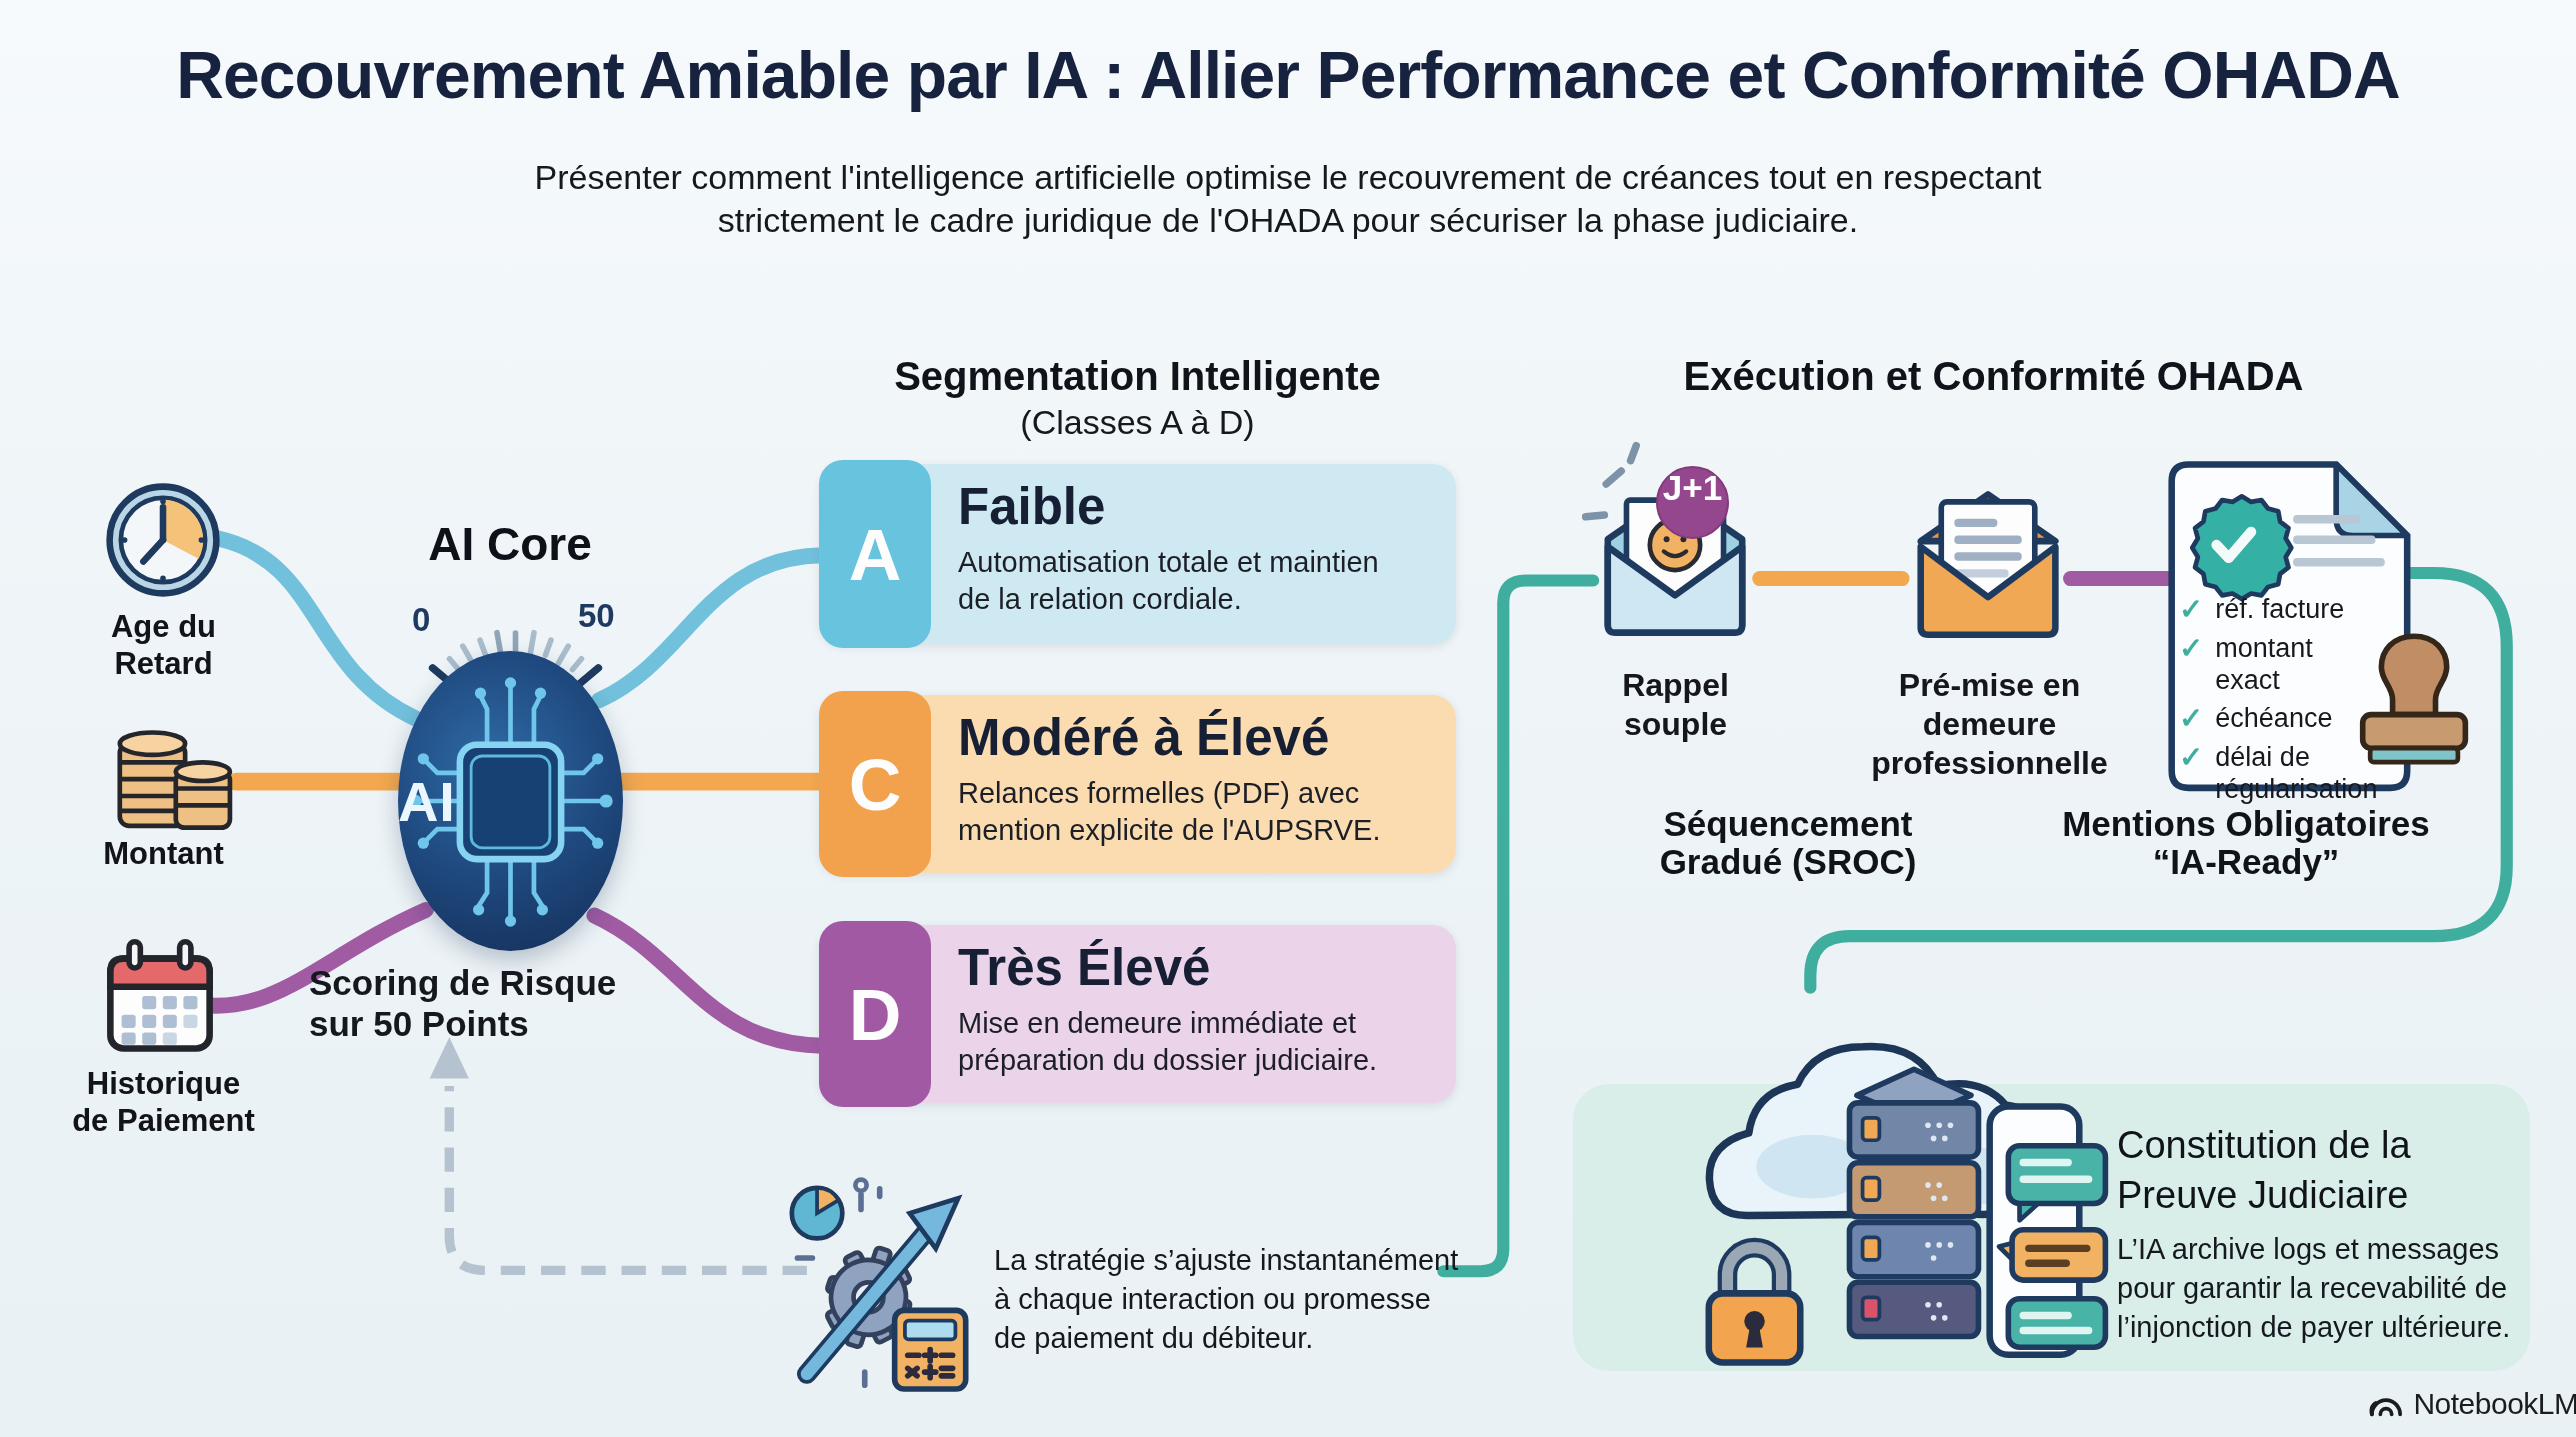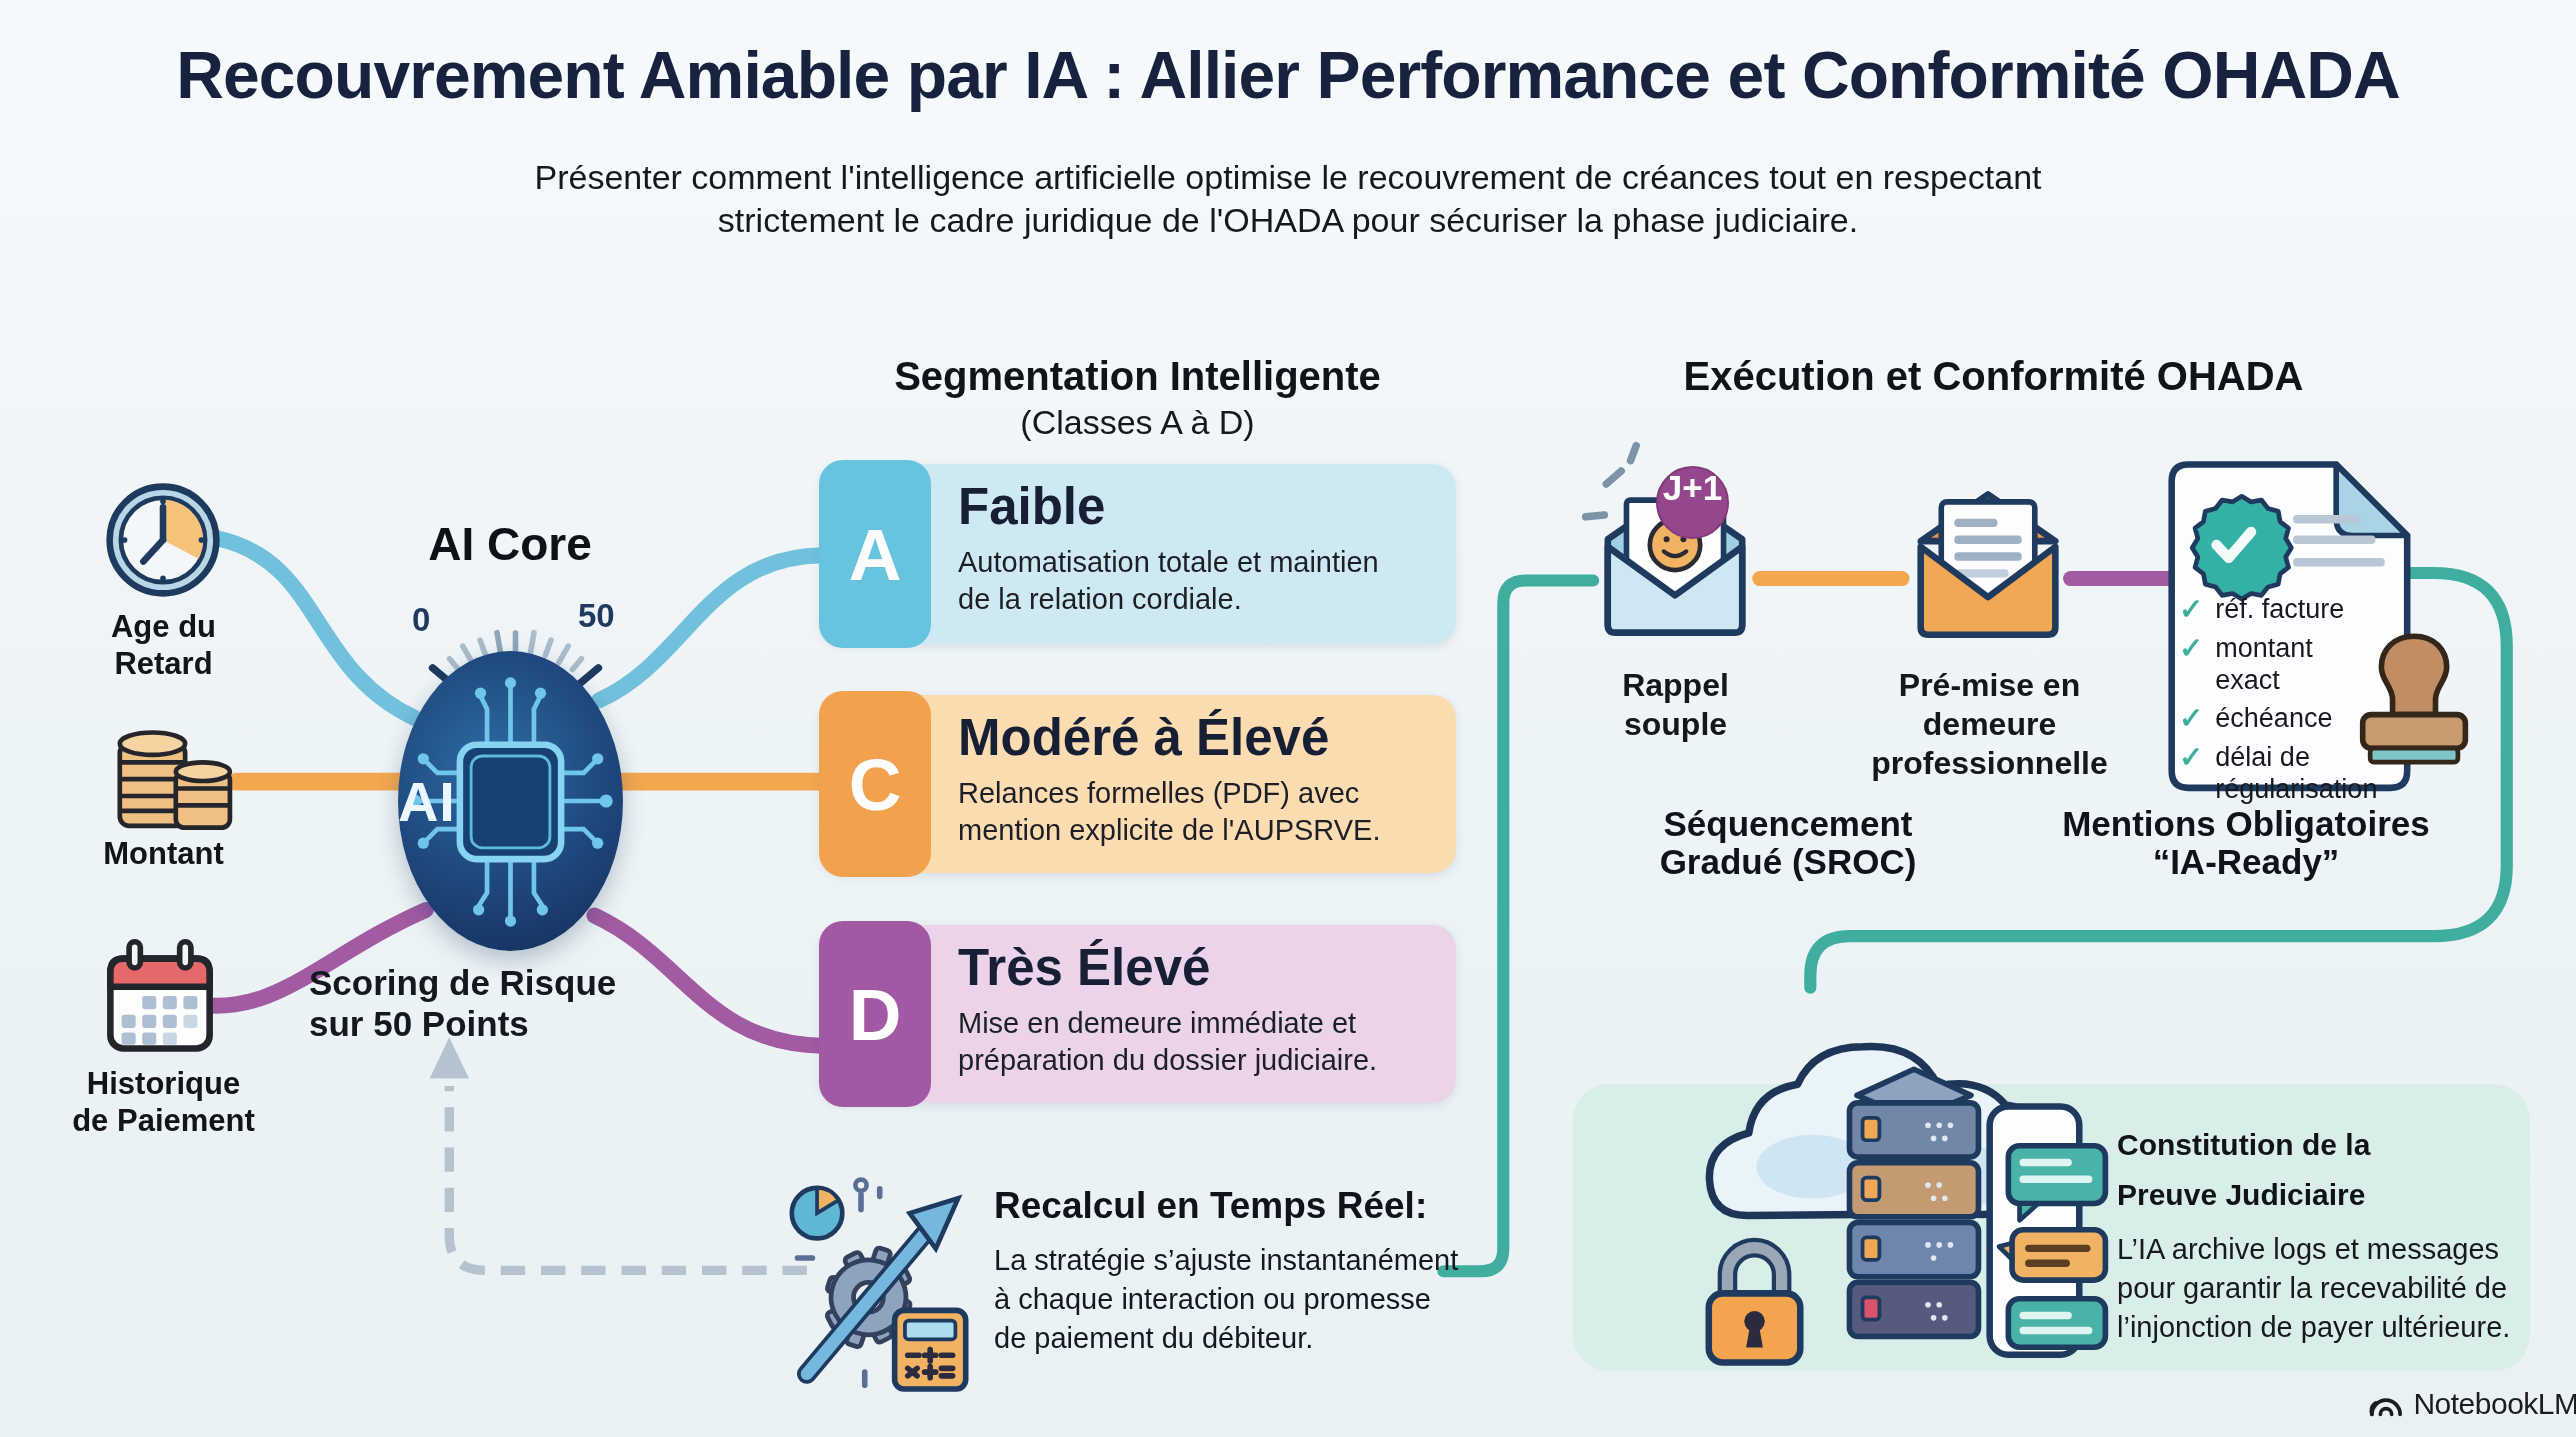--- a/index.html
+++ b/index.html
@@ -70,21 +70,21 @@
   .doc-wrap{left:2153px;top:453px;width:271px;height:352px;}
   .checklist{position:absolute;left:26px;top:140px;width:198px;}
   .check-row{display:flex;gap:12px;margin-bottom:6.6px;align-items:flex-start;}
   .check-glyph{font-size:29px;font-weight:700;color:var(--check,#3fae9f);line-height:32px;}
   .check-text{font-size:27px;color:#17191e;line-height:32px;}
 
   
   .preuve-panel{left:1573px;top:1084px;width:957px;height:287px;border-radius:36px;
     background:var(--panel,#d9eee9);}
   .preuve-title{left:2117px;top:1120px;width:403px;
-    font-size:30px;font-weight:700;color:#101319;line-height:50px;}
+    font-size:38px;font-weight:400;color:#101319;line-height:50px;}
   .preuve-desc{left:2117px;top:1230px;width:412px;
     font-size:29px;line-height:39px;color:#15181e;}
 
   
   .watermark{left:2368px;top:1387px;display:flex;align-items:center;gap:9.4px;}
   .watermark-text{font-size:30px;font-weight:500;color:#1b1c1e;letter-spacing:-0.5px;}
 </style>
 </head>
 <body>
 
@@ -335,21 +335,20 @@
       <line x1="166" y1="194" x2="166" y2="206"></line>
         <line x1="160" y1="200" x2="172" y2="200"></line>
       <line x1="142" y1="222" x2="152" y2="214"></line>
         <line x1="142" y1="214" x2="152" y2="222"></line>
       <line x1="166" y1="212" x2="166" y2="224"></line>
         <line x1="160" y1="218" x2="172" y2="218"></line>
       <line x1="178" y1="214" x2="190" y2="214"></line>
         <line x1="178" y1="222" x2="190" y2="222"></line>
     </g>
   </svg>
-  <div class="abs recalcul-title">Recalcul en Temps Réel:</div>
   <div class="abs recalcul-desc">
     <span>La stratégie s’ajuste instantanément</span><br><span>à chaque interaction ou promesse</span><br><span>de paiement du débiteur.</span>
   </div>
 
   <div class="abs exec-title">Exécution et Conformité OHADA</div>
 
   <svg class="abs" style="left:1591px;top:466px;" width="168" height="183" viewBox="0 0 180 195">
     <path d="M18,78 L90,28 L162,78 L162,170 L18,170 Z" fill="#9fcfe3" stroke="#1e3a5f" stroke-width="7" stroke-linejoin="round"></path>
     <rect x="38" y="36" width="104" height="108" rx="4" fill="#fdfdfd" stroke="#1e3a5f" stroke-width="6"></rect>
     <circle cx="90" cy="84" r="27" fill="#f2b263" stroke="#2a2a33" stroke-width="5"></circle>

